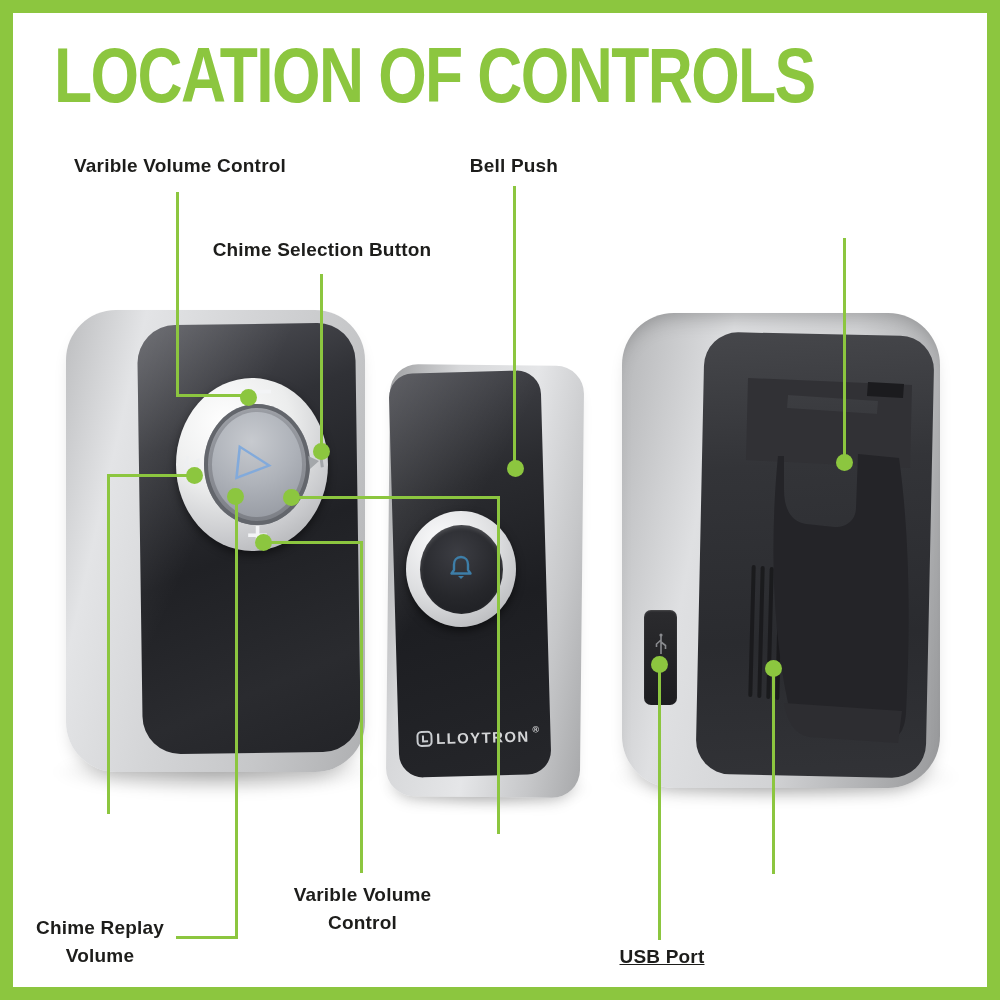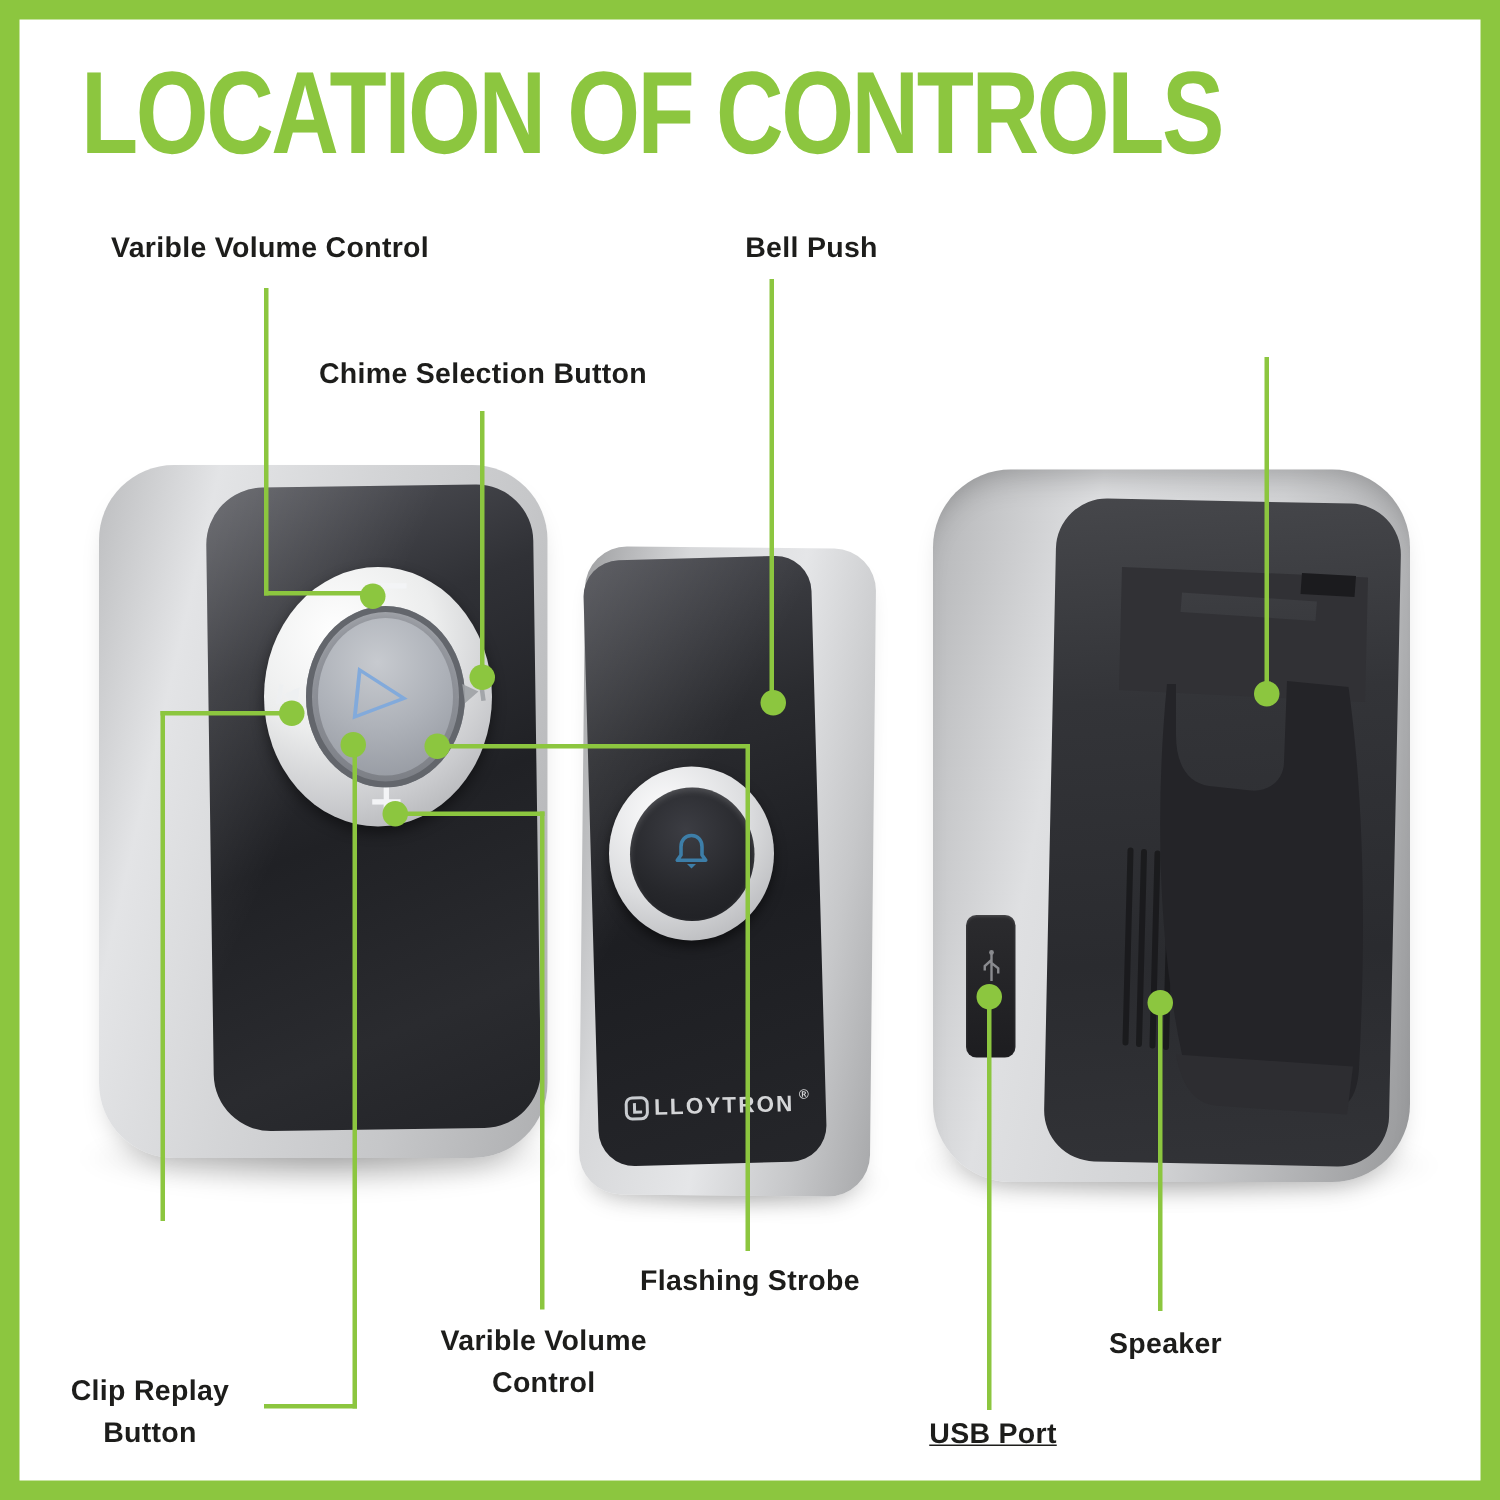--- a/index.html
+++ b/index.html
@@ -214,21 +214,19 @@
 
     <div class="vline" style="left:658px;top:664px;height:276px;"></div>
     <div class="dot" style="left:651px;top:656px;"></div>
 
     <div class="vline" style="left:772px;top:668px;height:206px;"></div>
     <div class="dot" style="left:765px;top:660px;"></div>
   </div>
 
   <div class="label" style="left:55px;top:152px;width:250px;">Varible Volume Control</div>
   <div class="label" style="left:197px;top:236px;width:250px;">Chime Selection Button</div>
-  <div class="label" style="left:466px;top:152px;width:150px;">Bell Push</div>
-  <div class="label" style="left:24px;top:914px;width:152px;">Clip Replay Button</div>
+  <div class="label" style="left:439px;top:152px;width:150px;">Bell Push</div>
+  <div class="label" style="left:24px;top:914px;width:152px;">Chime Replay Volume</div>
   <div class="label" style="left:280px;top:881px;width:165px;">Varible Volume Control</div>
-  <div class="label" style="left:405px;top:841px;width:190px;">Flashing Strobe</div>
-  <div class="label" style="left:702px;top:883px;width:150px;">Speaker</div>
   <div class="label" style="left:587px;top:943px;width:150px;text-decoration:underline;">USB Port</div>
 
   <div class="frame"></div>
 </div>
 
 </body></html>

